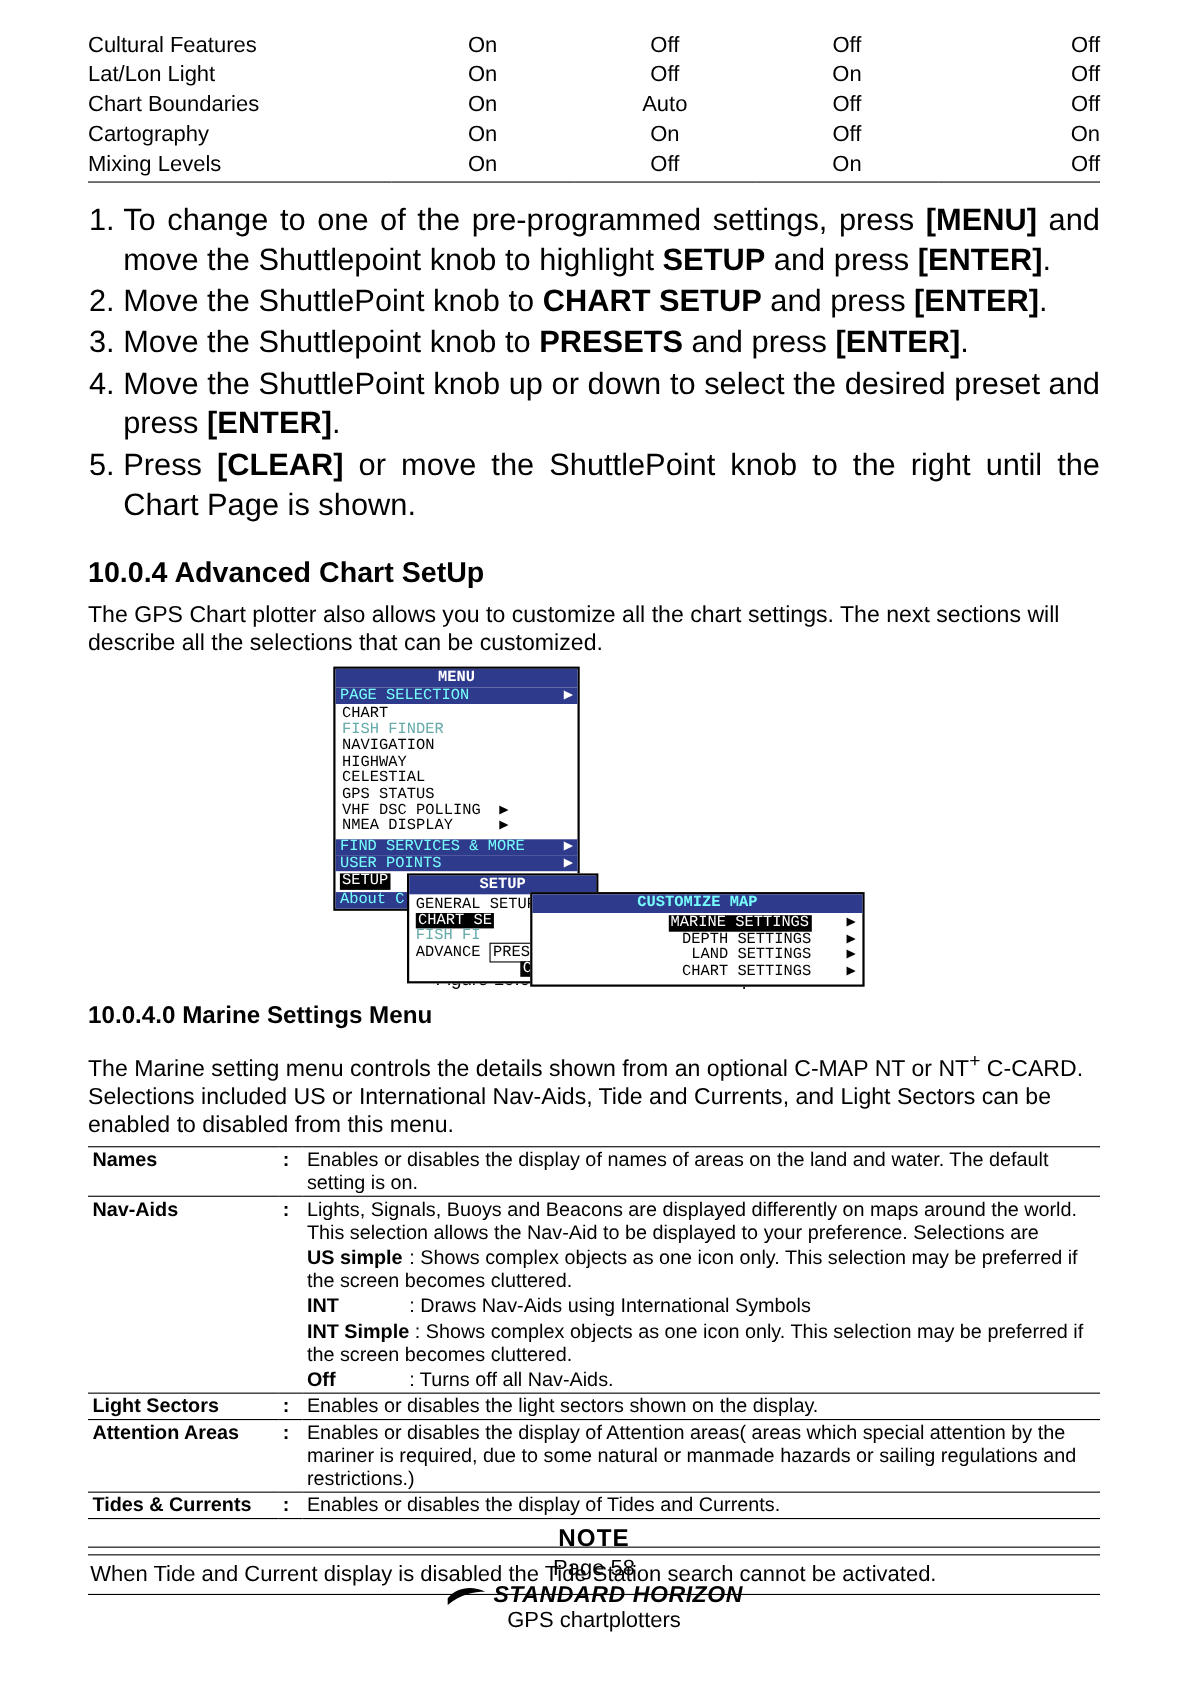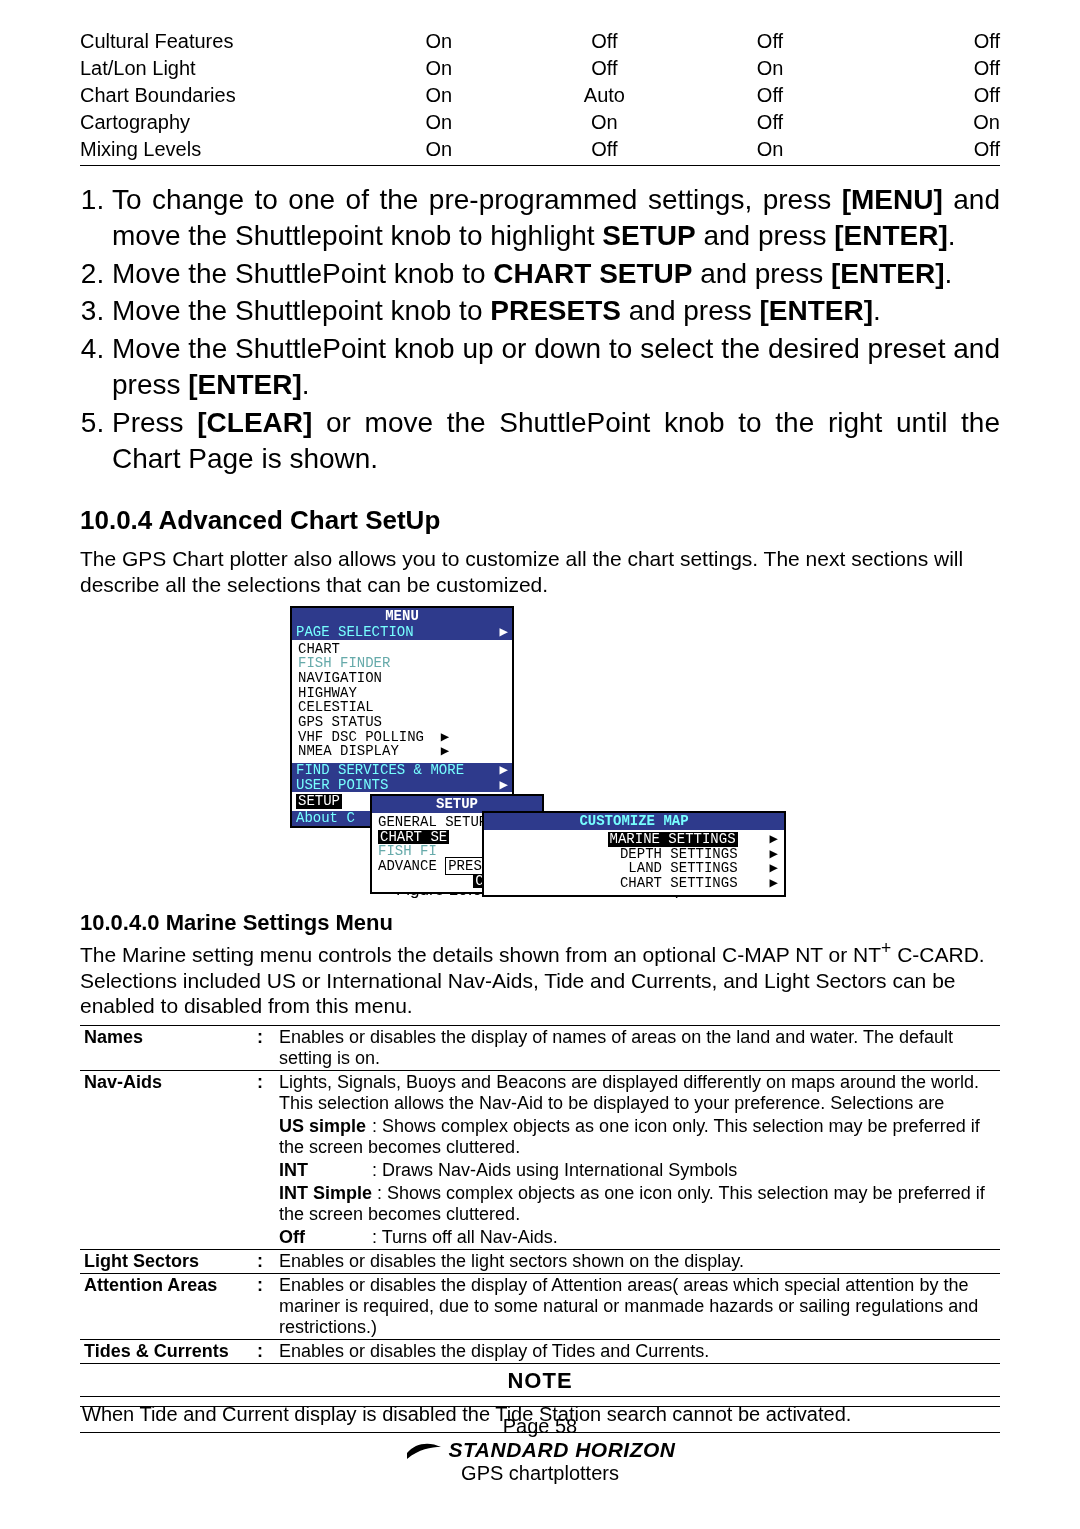--- a/index.html
+++ b/index.html
@@ -25,21 +25,21 @@
 
   .steps { margin: 16px 0 0 0; padding: 0 0 0 32px; font-size: 28px; line-height: 1.28; }
   .steps li { margin-bottom: 2px; text-align: justify; }
 
   h2.section { font-size: 26px; font-weight: 900; margin: 28px 0 10px 0; }
   p.intro { font-size: 21px; margin: 0 0 8px 0; line-height: 1.25; }
 
   .menu-shot { display: flex; justify-content: center; margin-top: 4px; }
   .menu-caption { text-align: center; font-size: 17px; margin: 4px 0 10px 0; }
 
-  h3.subsection { font-size: 22px; font-weight: 700; margin: 8px 0 2px 0; }
+  h3.subsection { font-size: 22px; font-weight: 700; margin: 8px 0 18px 0; }
   p.subintro { font-size: 21px; margin: 0 0 6px 0; line-height: 1.22; }
 
   .def-table { width: 100%; border-collapse: collapse; font-size: 18px; }
   .def-table td { vertical-align: top; padding: 1px 4px; }
   .def-table .sep td { border-top: 1.2px solid #000; }
   .def-table .bsep td { border-bottom: 1.2px solid #000; }
   .def-table .name { width: 165px; font-weight: 700; white-space: nowrap; }
   .def-table .colon { width: 14px; font-weight: 700; }
   .def-table .sub-label { font-weight: 700; display: inline-block; min-width: 88px; }
 
@@ -56,21 +56,21 @@
   .ms .titlebar { background: #2e3a8c; color: #fff; text-align: center; font-weight: bold; padding: 1px 0; }
   .ms .rowhead { background: #2e3a8c; color: #fff; padding: 0 4px; display: flex; justify-content: space-between; align-items: center; }
   .ms .rowhead.cy { color: #7ff; }
   .ms .body { padding: 2px 6px 4px 6px; color: #000; }
   .ms .dim { color: #6aa; }
   .ms .arrow { color: #000; font-weight: bold; }
   .ms .arrow-w { color: #fff; font-weight: bold; }
   .ms .item { white-space: pre; }
   .ms .hl { background: #000; color: #fff; padding: 0 2px; display: inline-block; }
   .ms-stack { position: relative; width: 500px; height: 270px; }
-  .ms-stack .p1 { position: absolute; left: 0; top: 0; width: 220px; }
+  .ms-stack .p1 { position: absolute; left: 13px; top: 0; width: 220px; }
   .ms-stack .p2 { position: absolute; left: 80px; top: 188px; width: 170px; }
   .ms-stack .p3 { position: absolute; left: 192px; top: 205px; width: 300px; }
   .ms-stack .p3 .body div { display:flex; justify-content:flex-end;gap:32px; }
 </style>
 </head>
 <body>
 
 <table class="top-table">
   <tbody id="top-tbody">
       <tr>

